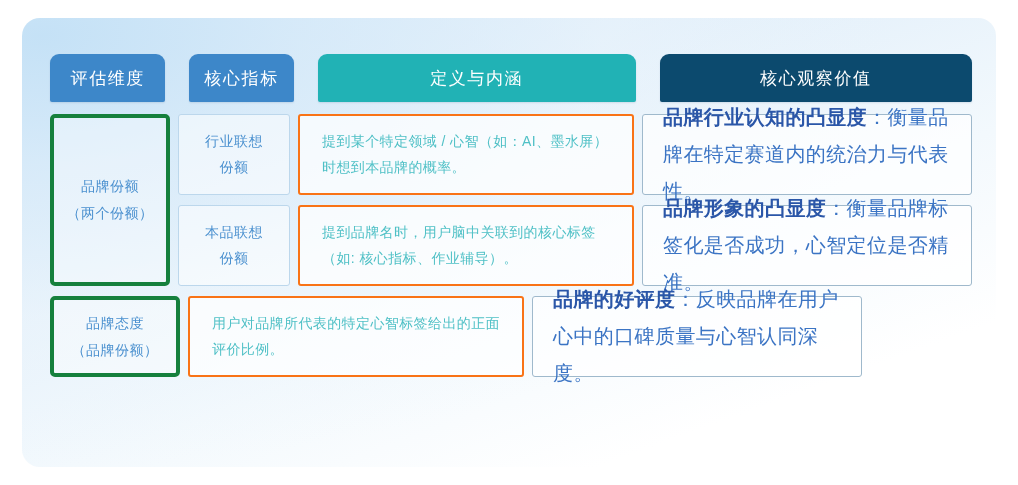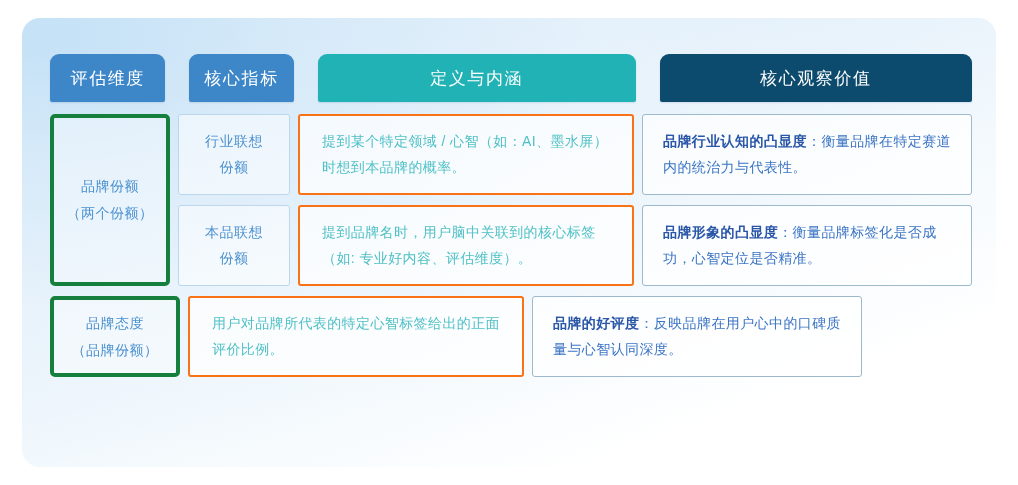--- a/index.html
+++ b/index.html
@@ -135,21 +135,21 @@
   .value-cell {
     width: 330px;
     border: 1px solid #9fb9cc;
     border-radius: 3px;
     background: rgba(255,255,255,0.72);
     display: flex;
     align-items: center;
     box-sizing: border-box;
     padding: 0 20px;
     color: #3b74c4;
-    font-size: 14px;
+    font-size: 20px;
     line-height: 1.85;
     letter-spacing: 0.4px;
   }
   .value-cell .lead {
     font-weight: bold;
     color: #2a56a8;
   }
 </style>
 </head>
 <body>
@@ -191,21 +191,21 @@
           </div>
         </div>
 
         <div class="row">
           <div class="metric-cell">
             <div>
               <div>本品联想</div>
               <div>份额</div>
             </div>
           </div>
-          <div class="def-cell">提到品牌名时，用户脑中关联到的核心标签（如: 专业好内容、评估维度）。</div>
+          <div class="def-cell">提到品牌名时，用户脑中关联到的核心标签（如: 核心指标、作业辅导）。</div>
           <div class="value-cell">
             <div>
               <span class="lead">品牌形象的凸显度</span><span>：衡量品牌标签化是否成功，心智定位是否精准。</span>
             </div>
           </div>
         </div>
 
       </div>
     </div>
 

